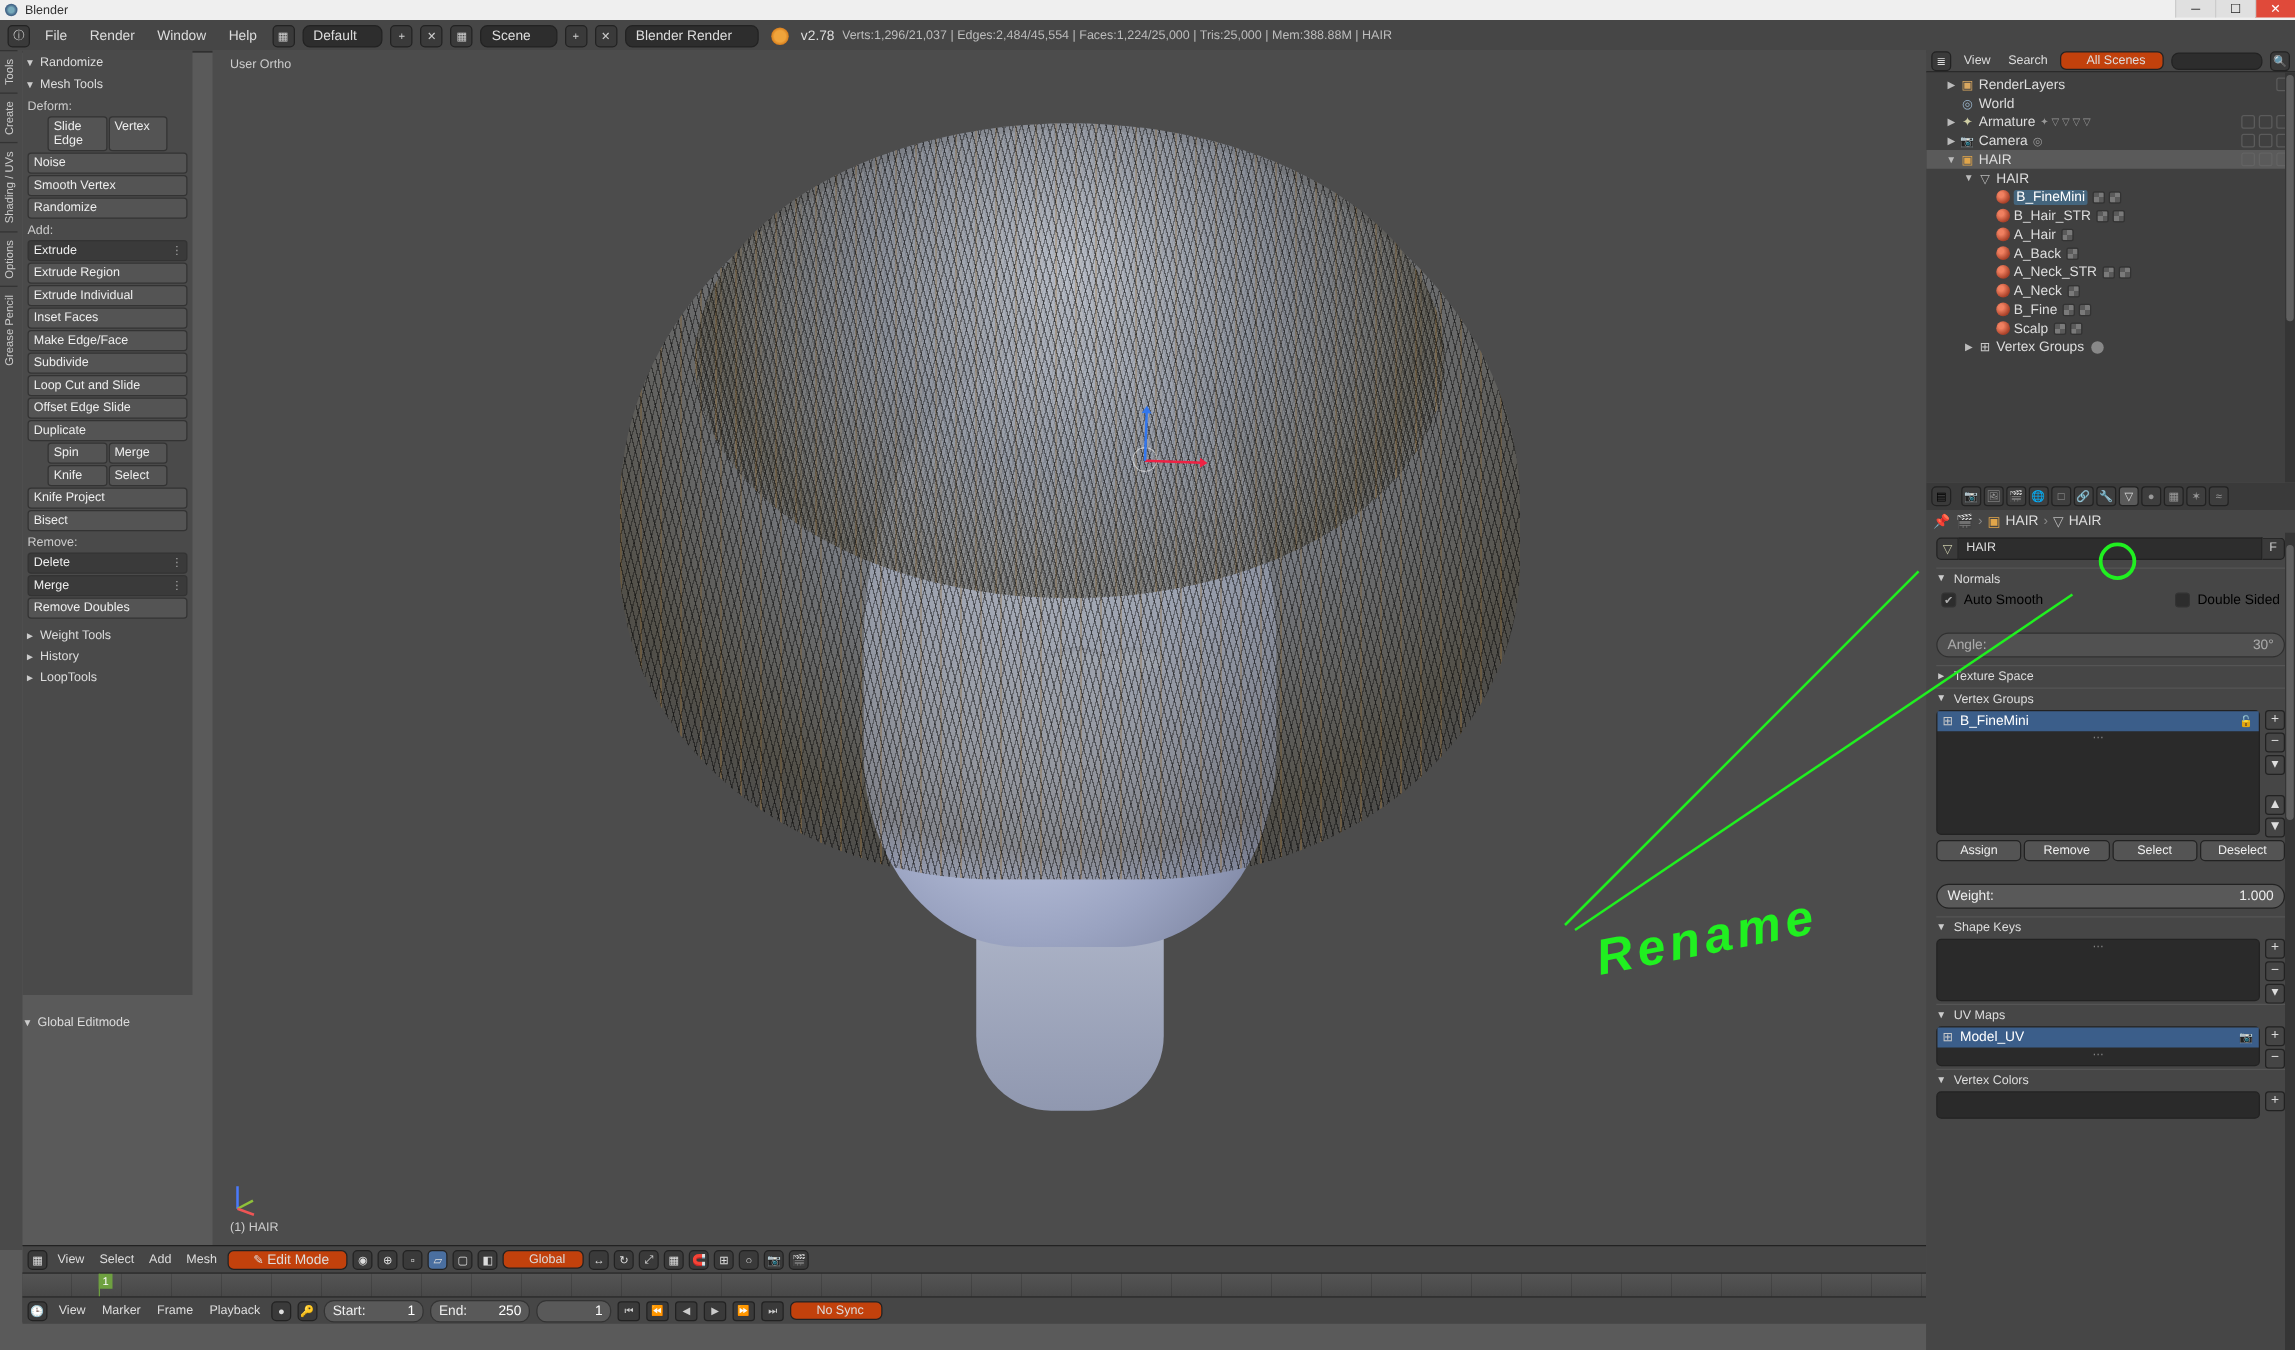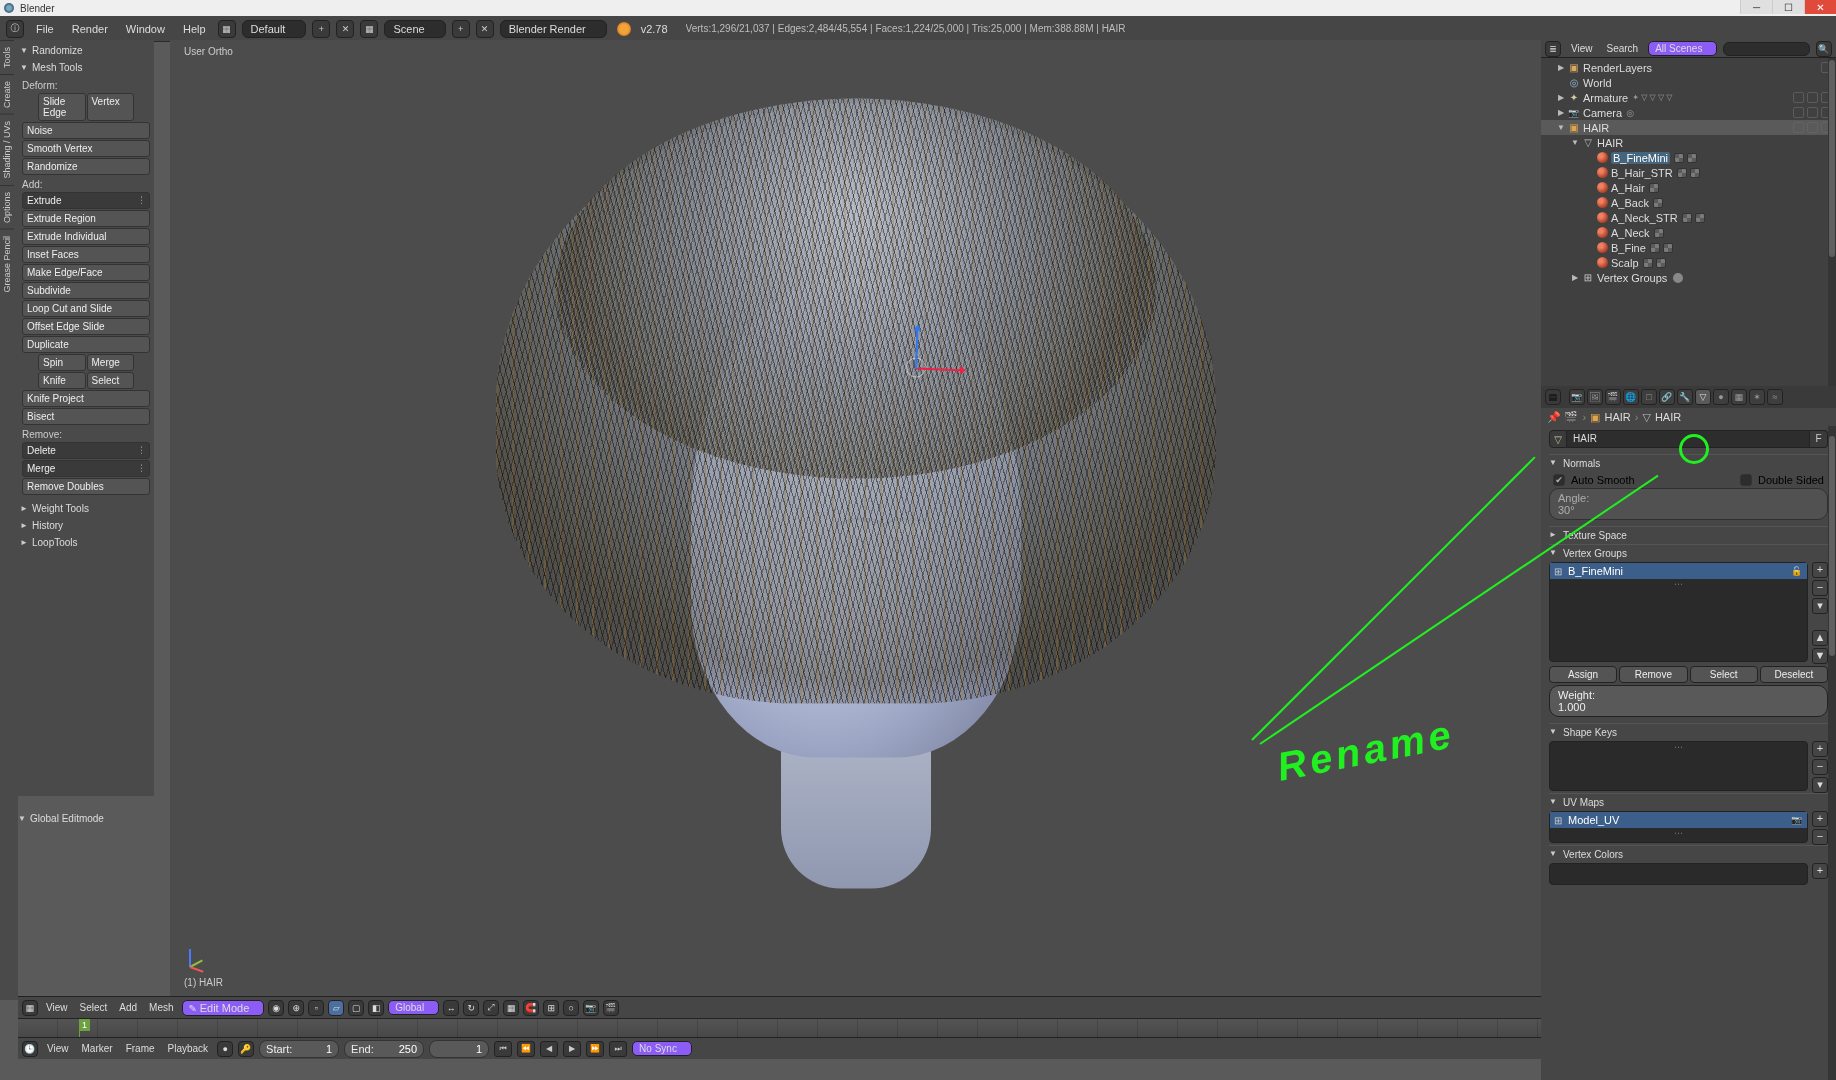--- a/index.html
+++ b/index.html
@@ -14,21 +14,21 @@
 .win-min::after { content: "─"; }
 .win-max::after { content: "☐"; }
 .win-close { background: #e04a3a; color: #fff; }
 .win-close::after { content: "✕"; }
 
 
 .infobar { height: 26px; background: #464646; display: flex; align-items: center; padding: 0 6px; gap: 6px; color: #ddd; font-size: 10px; border-bottom: 1px solid #2a2a2a; }
 .menu-item { padding: 2px 6px; color: #ddd; cursor: pointer; }
 .hdr-drop { background: #2d2d2d; border: 1px solid #222; border-radius: 6px; padding: 2px 20px 2px 8px; color: #ddd; position: relative; }
 .hdr-btn { width: 18px; height: 18px; background: #3a3a3a; border: 1px solid #222; border-radius: 4px; display: flex; align-items: center; justify-content: center; color: #ccc; font-size: 9px; }
-.hdr-stats { color: #bdbdbd; font-size: 10px; margin-left: 12px; white-space: nowrap; overflow: hidden; }
+.hdr-stats { color: #bdbdbd; font-size: 10px; margin-left: 0; white-space: nowrap; overflow: hidden; }
 .blender-logo { width: 14px; height: 14px; background: radial-gradient(circle,#f0a43b 45%,#d47a1a 72%); border-radius: 50%; margin: 0 4px; }
 
 .workspace { position: absolute; top: 40px; bottom: 0; left: 0; right: 0; }
 
 
 .leftbar { position: absolute; left: 0; top: 0; width: 18px; height: 960px; background: #4a4a4a; }
 .leftbar span { writing-mode: vertical-rl; transform: rotate(180deg); color: #ccc; font-size: 9px; padding: 6px 2px; display: block; border-bottom: 1px solid #333; }
 
 
 .toolshelf { position: absolute; left: 18px; top: 0; width: 136px; height: 756px; background: #4a4a4a; overflow: hidden; padding: 2px; }
@@ -71,21 +71,21 @@
 .manip .axz::after { content:""; position:absolute; right:-4px; top:-3px; border-left:6px solid #37e; border-top:4px solid transparent; border-bottom:4px solid transparent; }
 
 
 .annot-text { position: absolute; color: #20f020; font-weight: bold; font-size: 40px; font-style: italic; letter-spacing: 4px; transform: rotate(-11deg); pointer-events: none; }
 .annot-line { position: absolute; height: 2px; background: #20f020; transform-origin: left center; pointer-events: none; }
 .annot-circle { position: absolute; width: 30px; height: 30px; border: 3px solid #20f020; border-radius: 50%; pointer-events: none; }
 
 
 .view3d-header { position: absolute; left: 18px; right: 295px; top: 956px; height: 22px; background: #464646; display: flex; align-items: center; gap: 4px; padding: 0 4px; color: #ddd; border-top: 1px solid #222; }
 .vh-item { padding: 1px 4px; font-size: 10px; color:#ddd; }
-.vh-drop { background:#8b5cf6; border:1px solid #222; border-radius:5px; padding:1px 14px 1px 6px; font-size:10px; }
+.vh-drop { background:#c2410c; border:1px solid #222; border-radius:5px; padding:1px 14px 1px 20px; font-size:10px; }
 .vh-icon { width:16px; height:16px; background:#3a3a3a; border:1px solid #222; border-radius:4px; display:flex; align-items:center; justify-content:center; font-size:9px; }
 .vh-icon.active { background:#4a6fa0; }
 
 
 .timeline { position: absolute; left: 18px; right: 295px; top: 978px; height: 40px; background: #3d3d3d; border-top: 1px solid #222; }
 .timeline-track { height: 18px; background: linear-gradient(#545454,#484848); position: relative; }
 .timeline-track::before { content:""; position:absolute; left:0; top:0; width:100%; height:100%; background: repeating-linear-gradient(90deg, transparent 0 39px, rgba(0,0,0,0.15) 39px 40px); }
 .time-cursor { position:absolute; top:0; bottom:0; width:1px; background:#6ea040; }
 .time-cursor::after { content: attr(data-f); position:absolute; top:0; left:0; background:#6ea040; color:#fff; font-size:9px; padding:1px 3px; }
 .timeline-header { height: 22px; background: #464646; display: flex; align-items: center; gap: 5px; padding: 0 4px; font-size: 10px; color:#ddd; border-top: 1px solid #222; }
@@ -138,21 +138,21 @@
 .listbox { background:#2a2a2a; border:1px solid #222; border-radius:4px; min-height:78px; position:relative; margin-bottom:2px; }
 .list-row { display:flex; align-items:center; padding:2px 4px; color:#ddd; font-size:10px; height:16px; }
 .list-row.sel { background:#3b5e8a; color:#fff; }
 .list-row .icon { width:14px; font-size:10px; color:#c9c9c9; }
 .list-row .lock { margin-left:auto; color:#999; font-size:9px; }
 .side-btn { width:16px; height:16px; background:#454545; border:1px solid #222; border-radius:3px; color:#ddd; font-size:11px; text-align:center; line-height:13px; }
 .list-bottom-drag { height:6px; display:flex; justify-content:center; }
 .list-bottom-drag::after { content:"⋯"; color:#888; font-size:9px; }
 .btn-row { display:flex; gap:2px; margin:2px 0; }
 .btn-row .b { flex:1; background:#545454; border:1px solid #222; border-radius:4px; text-align:center; padding:2px 0; font-size:10px; color:#eee; }
-.slider-field { background:#595959; border:1px solid #222; border-radius:10px; padding:3px 8px; display:flex; justify-content:space-between; font-size:10px; color:#eee; margin:0 0 6px;flex-direction:column; }
+.slider-field { background:#595959; border:1px solid #222; border-radius:10px; padding:3px 8px; display:flex; justify-content:space-between; font-size:10px; color:#eee; margin:18px 0 6px; }
 .props-sb { position:absolute; right:0; top:0; bottom:0; width:8px; background:#353535; }
 .props-sb::after { content:""; position:absolute; left:1px; right:1px; top:10px; height:220px; background:#606060; border-radius:3px; }
 
 </style>
 </head>
 <body>
 
 <div class="titlebar">
   <div class="titlebar-icon"></div>
   <div class="titlebar-title">Blender</div>

